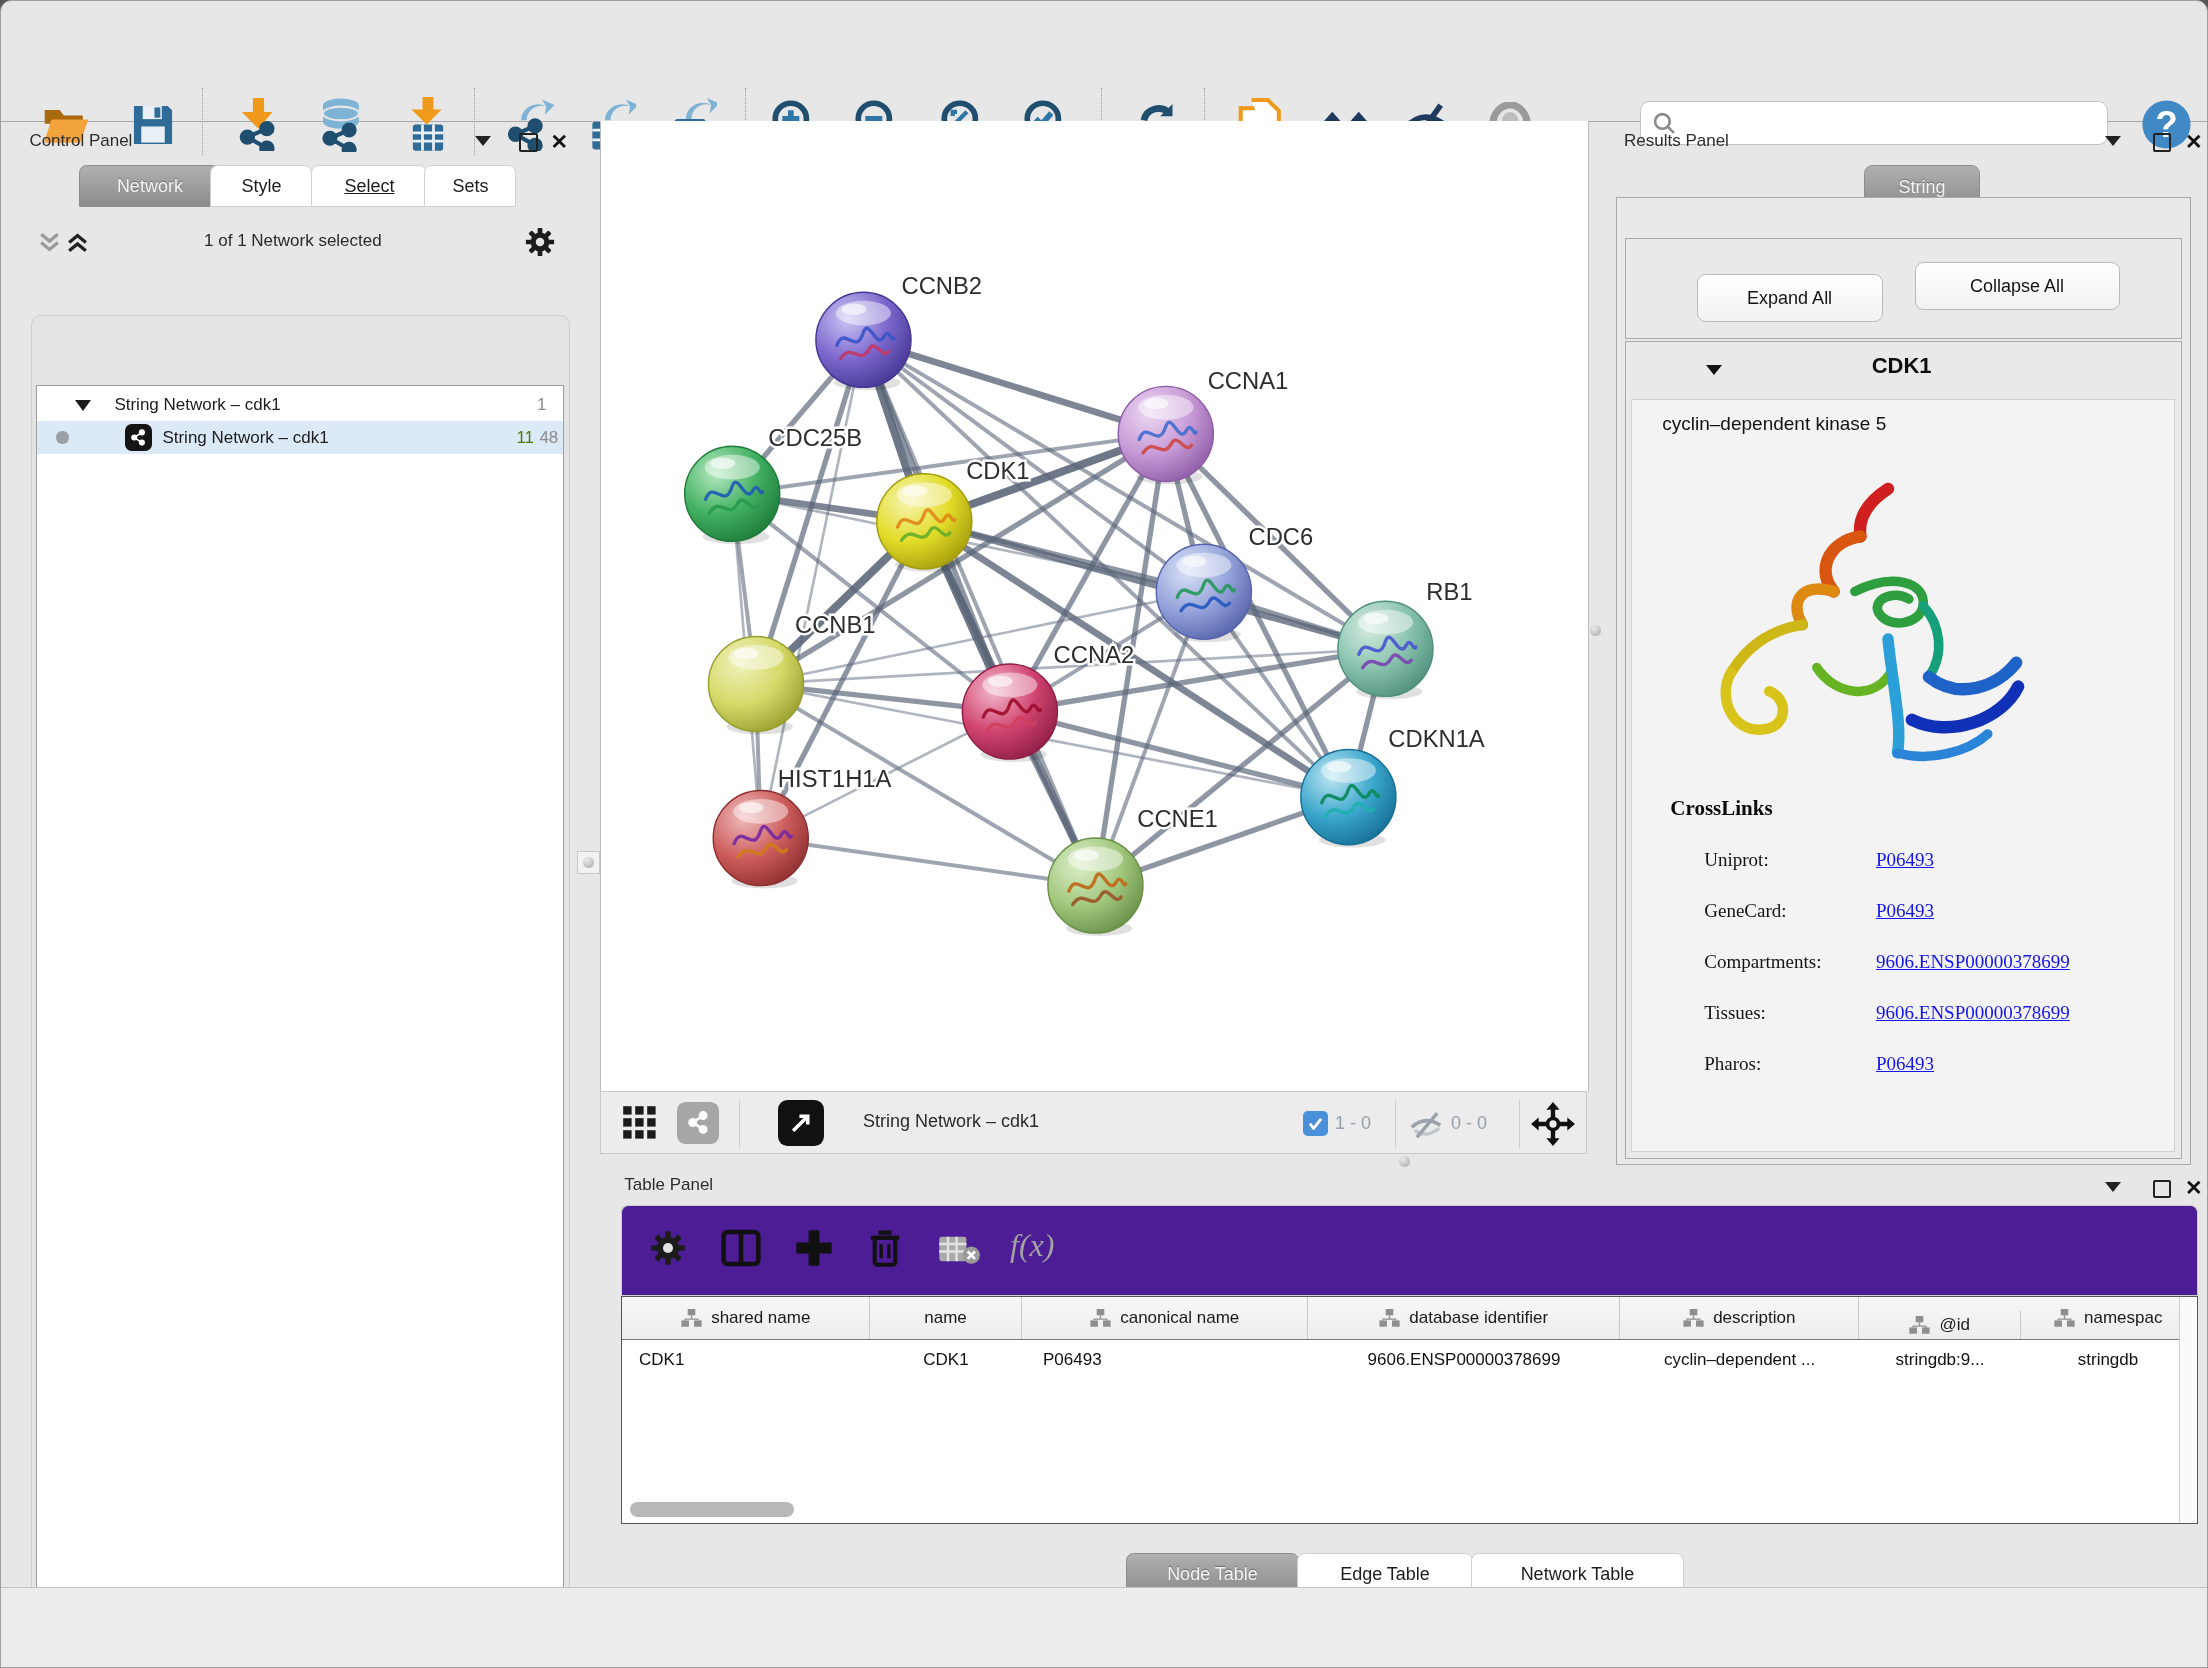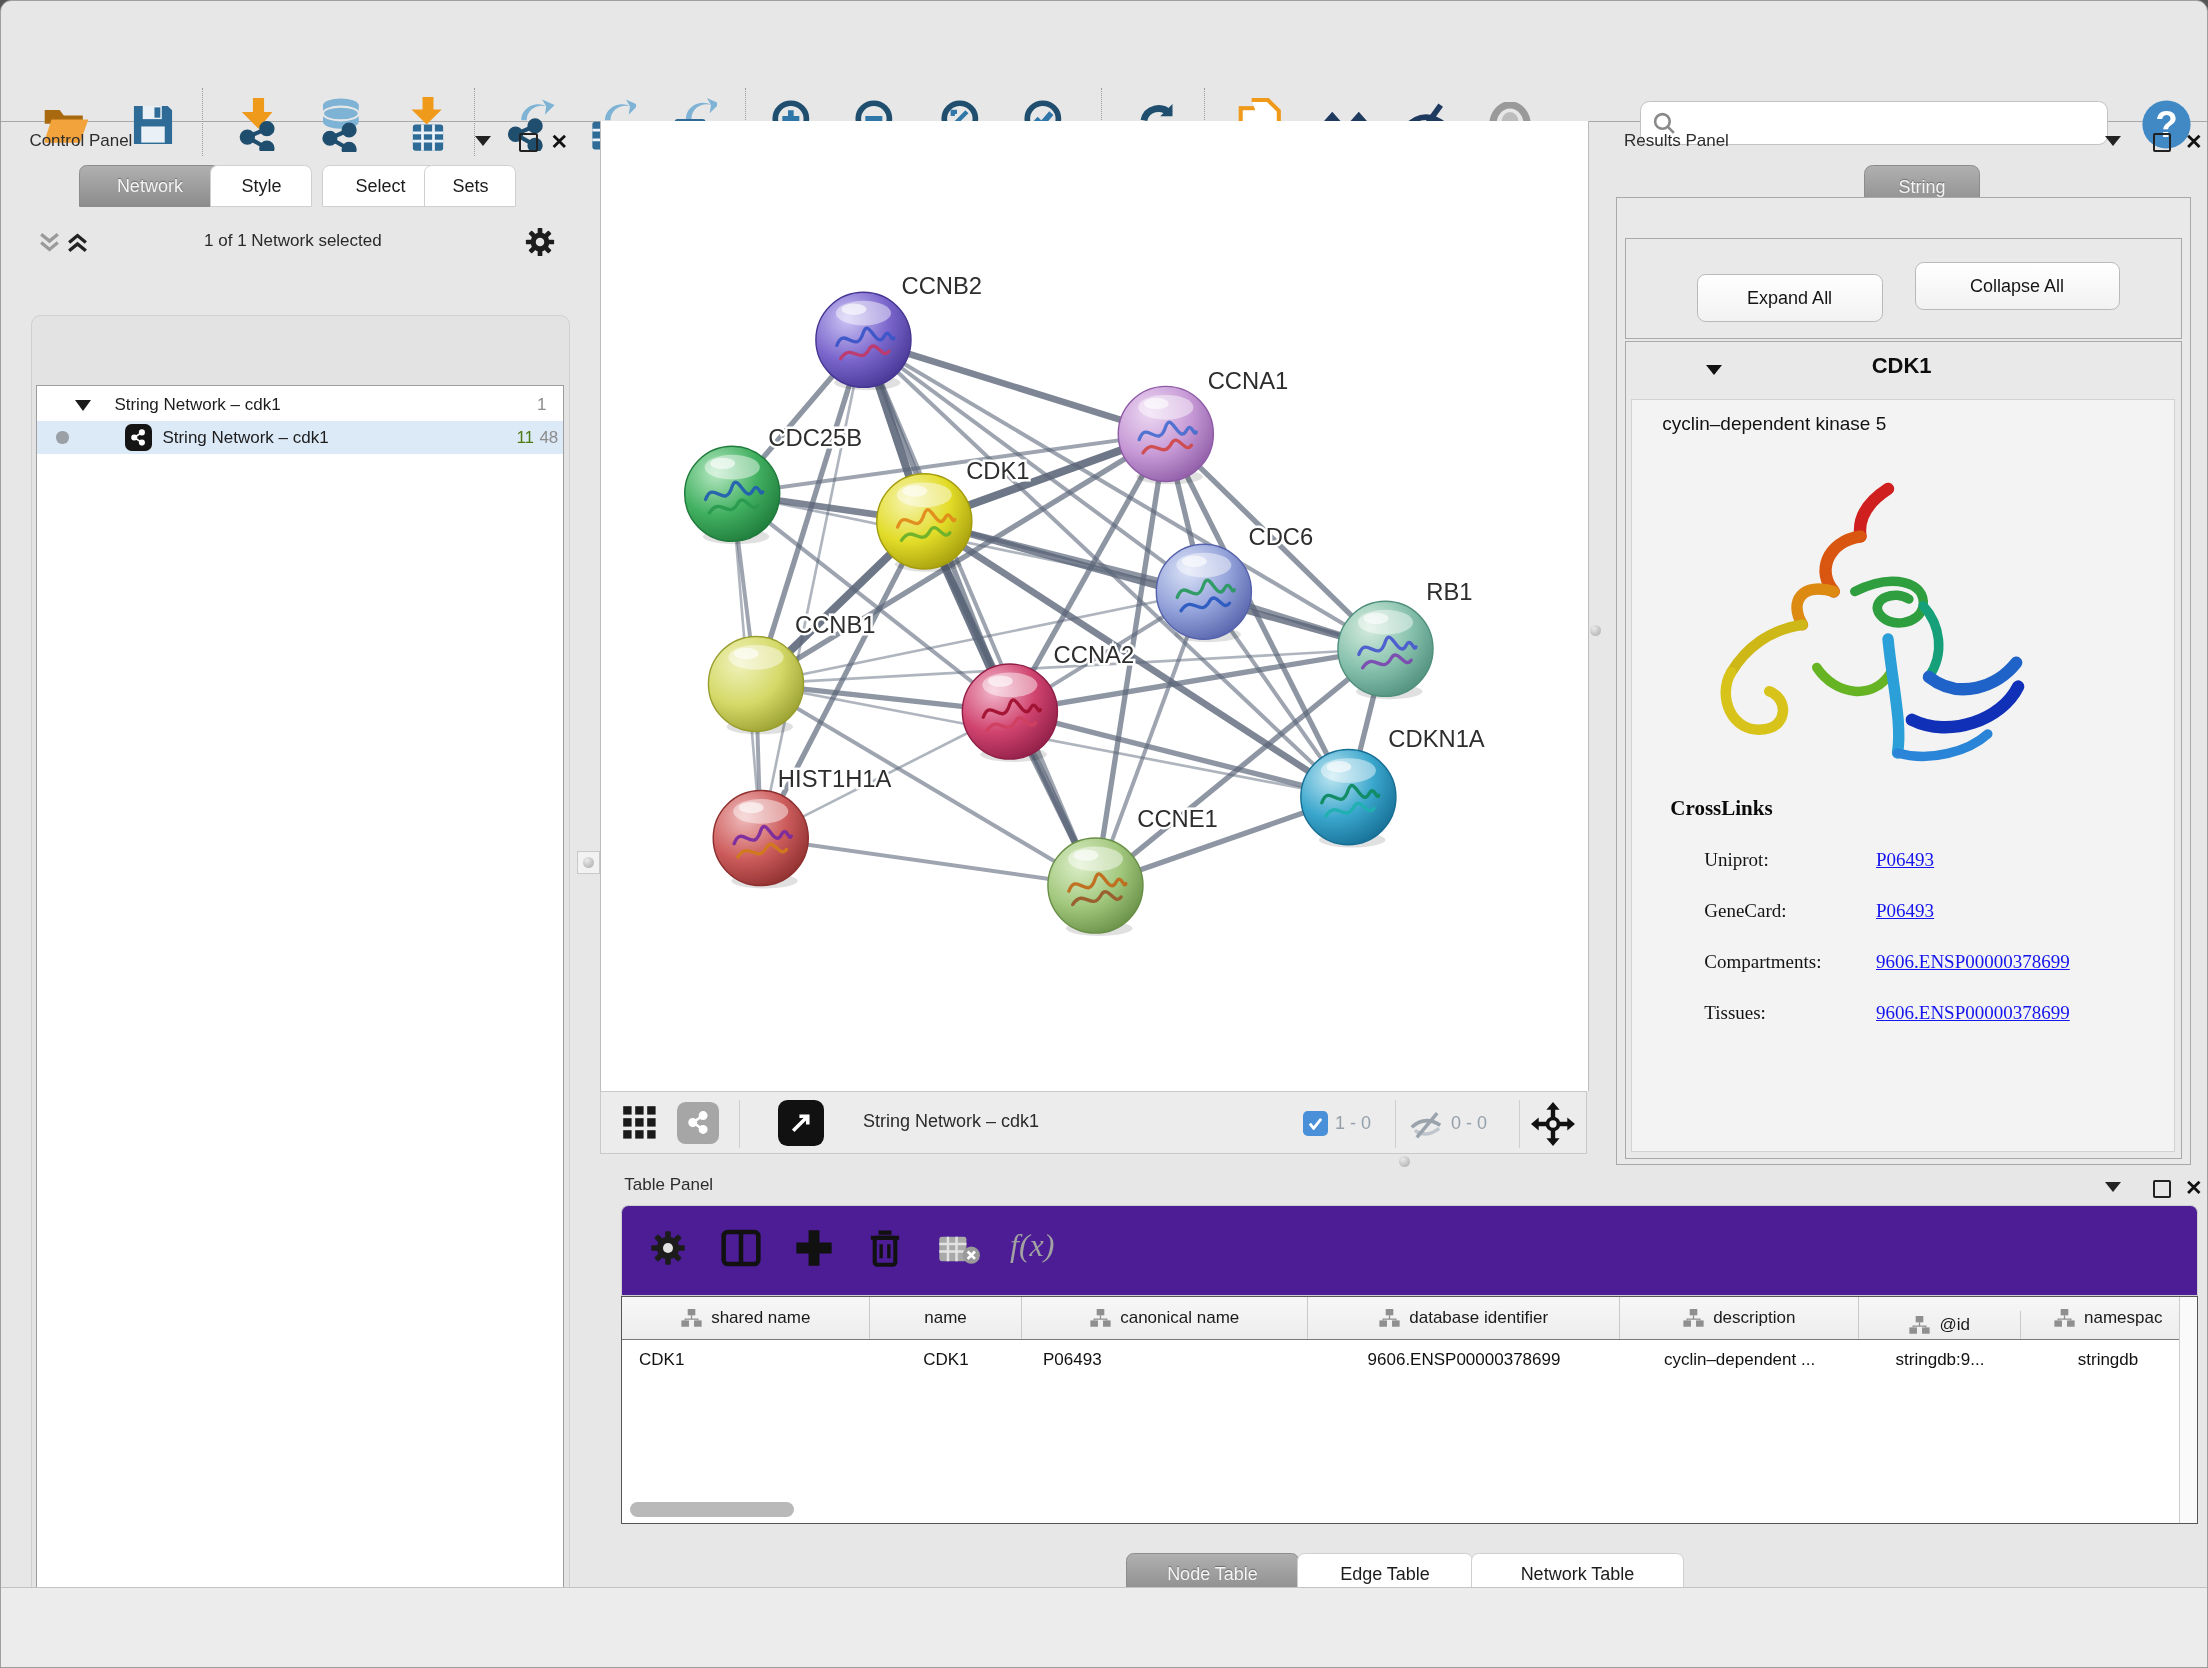--- a/index.html
+++ b/index.html
@@ -248,21 +248,21 @@
     <span class="win-ctl-x" style="position:absolute;left:538px;top:9.5px;">✕</span>
 
     <div class="cp-box"></div>
 
     <div class="tab sel" style="left:59px;top:44px;width:139px;height:40px;margin-left:8px;">
         <span>Network</span>
       </div>
     <div class="tab" style="left:198px;top:44px;width:100px;height:40px;">
         <span>Style</span>
       </div>
-    <div class="tab" style="left:310px;top:44px;width:114px;height:40px;">
+    <div class="tab" style="left:299px;top:44px;width:114px;height:40px;text-decoration:underline;">
         <span>Select</span>
       </div>
     <div class="tab" style="left:412px;top:44px;width:90px;height:40px;">
         <span>Sets</span>
       </div>
 
     <svg width="25" height="23" viewBox="0 0 18 16" style="position:absolute;left:25px;top:110px;">
       <path d="M3 2l6 5 6-5M3 8l6 5 6-5" fill="none" stroke="#9a9a9a" stroke-width="2.4"></path>
     </svg>
     <svg width="25" height="23" viewBox="0 0 18 16" style="position:absolute;left:53px;top:110px;">
@@ -642,20 +642,24 @@
             <a class="link">P06493</a>
           </div>
           <div>
             <span style="display:inline-block;width:167px;">Compartments:</span>
             <a class="link">9606.ENSP00000378699</a>
           </div>
           <div>
             <span style="display:inline-block;width:167px;">Tissues:</span>
             <a class="link">9606.ENSP00000378699</a>
           </div>
+          <div>
+            <span style="display:inline-block;width:167px;">Pharos:</span>
+            <a class="link">P06493</a>
+          </div>
         </div>
       </div>
     </div>
   </div>
 
   <div style="position:absolute;left:609px;top:1168px;width:1600px;height:418px;">
     <span class="panel-title" style="position:absolute;left:14.3px;top:5.7px;">Table Panel</span>
     <span class="win-ctl-tri" style="position:absolute;left:1495px;top:13.3px;"></span>
     <span class="win-ctl-box" style="position:absolute;left:1543px;top:10.5px;"></span>
     <span class="win-ctl-x" style="position:absolute;left:1575px;top:7.6px;">✕</span>

